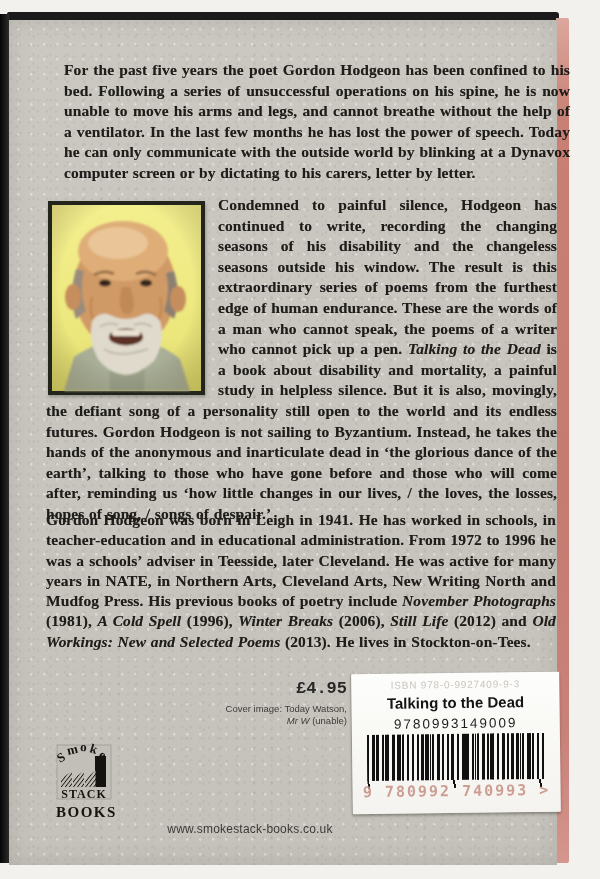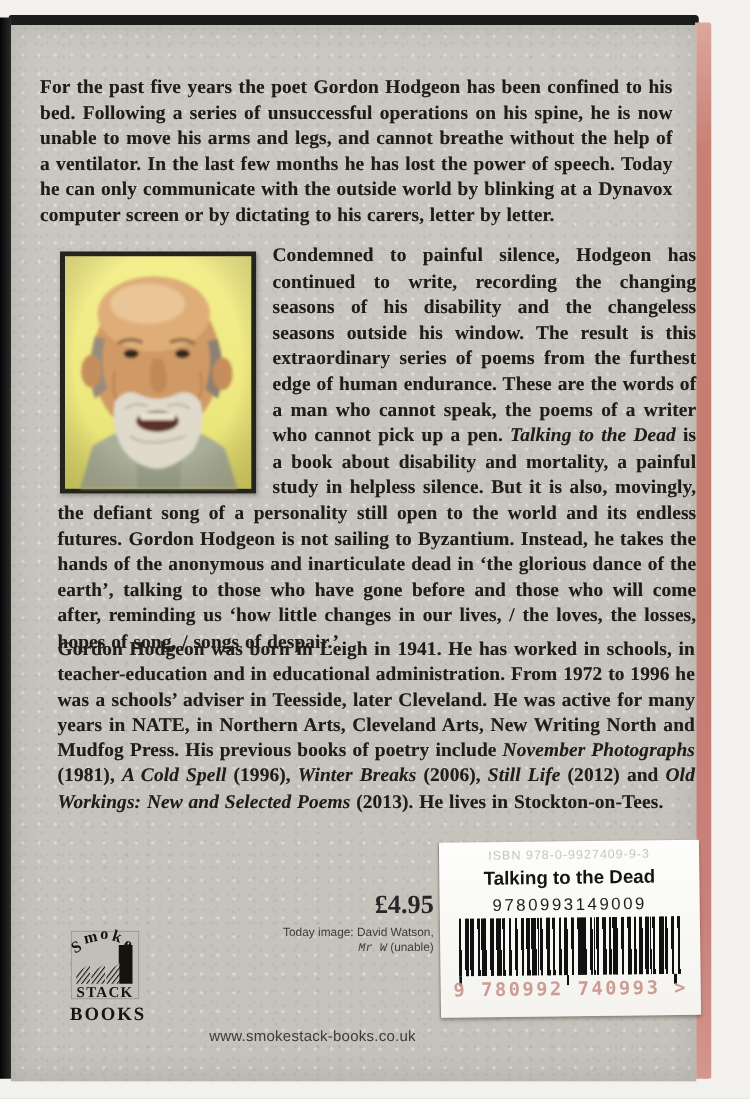--- a/index.html
+++ b/index.html
@@ -25,32 +25,32 @@
     box-shadow:inset 0 0 22px rgba(90,85,75,.18);
   }
   
   .blurb{
     position:absolute;margin:0;color:#1f1d1a;font-weight:700;
     font-size:15.5px;line-height:20.6px;text-align:justify;
     letter-spacing:.1px;word-spacing:.6px;
     text-shadow:0 0 .4px rgba(40,38,34,.45);
   }
   .blurb em{font-style:italic;}
-  .p1{left:32px;top:60px;width:506px;}
+  .p1{left:64px;top:60px;width:506px;}
   .p2{left:46px;top:195px;width:511px;}
   .p3{left:46px;top:510px;width:510px;line-height:20.3px;}
   
   .photo{float:left;width:157px;height:194px;margin:6px 13px 4px 2px;display:block;
     box-shadow:1px 2px 3px rgba(60,55,45,.35);}
   .photo svg{display:block;}
   
   .price-block{position:absolute;left:187px;top:679px;width:160px;text-align:right;}
-  .price{font-family:Liberation Serif, serif;font-weight:700;font-size:21px;color:#262626;margin-top:32px;}
+  .price{font-family:Liberation Mono, monospace;font-weight:700;font-size:17px;color:#262626;}
   .credit{margin-top:5px;font-family:"Liberation Sans",sans-serif;font-size:9.5px;line-height:11.5px;color:#3d3c3a;}
-  .credit em{font-style:italic;font-family:Liberation Mono, monospace;}
+  .credit em{font-style:italic;}
   
   .logo{position:absolute;left:56px;top:741px;width:56px;}
   .logo svg{display:block;}
   .books-word{margin-top:1px;font-family:"Liberation Serif",serif;font-size:15px;
     letter-spacing:1.5px;color:#15140f;text-align:right;font-weight:600;}
   .website{position:absolute;left:150px;top:799px;width:200px;text-align:center;
     font-family:"Liberation Sans",sans-serif;font-size:12px;color:#3b3a37;letter-spacing:.2px;margin-top:23px;}
   
   .sticker{position:absolute;left:352px;top:673px;width:208px;height:140px;
     background:linear-gradient(180deg,#fdfdfb,#f4f3ef);
@@ -129,21 +129,21 @@
         <rect x="4" y="4" width="149" height="186" fill="url(#vig)"></rect>
       </svg>
     </span><span><span>Condemned to painful silence, Hodgeon has continued to write, recording the changing seasons of his disability and the changeless seasons outside his window. The result is this extraordinary series of poems from the furthest edge of human endurance. These are the words of a man who cannot speak, the poems of a writer who cannot pick up a pen. </span><em>Talking to the Dead</em><span> is a book about disability and mortality, a painful study in helpless silence. But it is also, movingly, the defiant song of a personality still open to the world and its endless futures. Gordon Hodgeon is not sailing to Byzantium. Instead, he takes the hands of the anonymous and inarticulate dead in ‘the glorious dance of the earth’, talking to those who have gone before and those who will come after, reminding us ‘how little changes in our lives, / the loves, the losses, hopes of song, / songs of despair.’</span></span>
   </div>
 
   <p class="blurb p3"><span>Gordon Hodgeon was born in Leigh in 1941. He has worked in schools, in teacher-education and in educational administration. From 1972 to 1996 he was a schools’ adviser in Teesside, later Cleveland. He was active for many years in NATE, in Northern Arts, Cleveland Arts, New Writing North and Mudfog Press. His previous books of poetry include </span><em>November Photographs</em><span> (1981), </span><em>A Cold Spell</em><span> (1996), </span><em>Winter Breaks</em><span> (2006), </span><em>Still Life</em><span> (2012) and </span><em>Old Workings: New and Selected Poems</em><span> (2013). He lives in Stockton-on-Tees.</span></p>
 
   <div class="price-block">
     <div class="price">£4.95</div>
     <div class="credit">
-      <span>Today image: David Watson,</span><br>
+      <span>Cover image: Today Watson,</span><br>
       <em>Mr W</em><span> (unable)</span>
     </div>
   </div>
 
   <div class="logo">
     <svg viewBox="0 0 56 62" width="56" height="62" xmlns="http://www.w3.org/2000/svg">
       <defs>
         <pattern id="hatch" width="3.2" height="3.2" patternUnits="userSpaceOnUse" patternTransform="rotate(38)">
           <rect width="3.2" height="3.2" fill="#c2bfb8"></rect>
           <line x1="0" y1="0" x2="0" y2="3.2" stroke="#14130f" stroke-width="1.7"></line>

